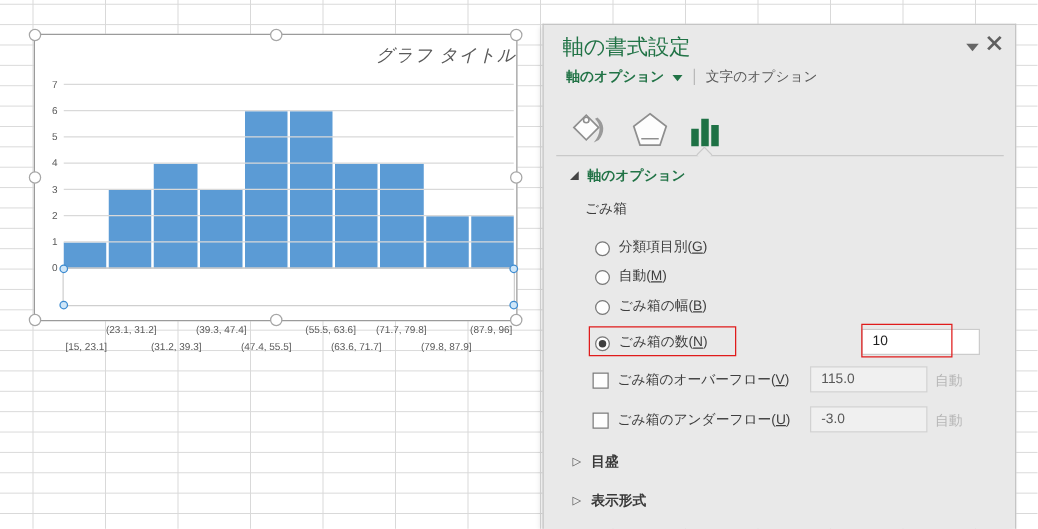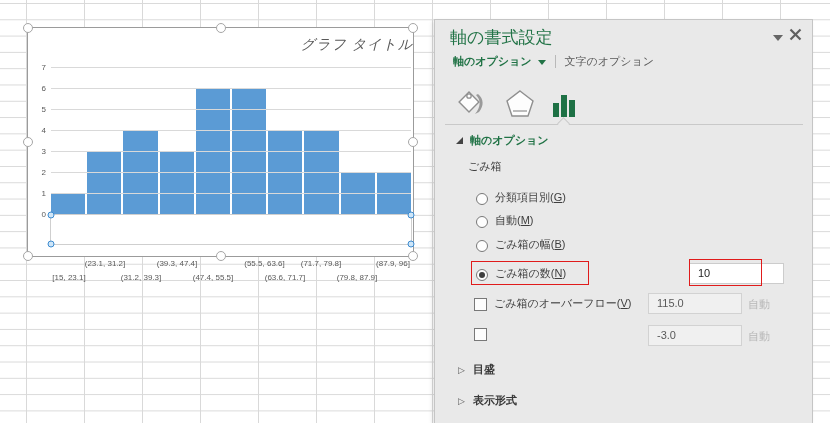--- a/index.html
+++ b/index.html
@@ -225,20 +225,21 @@
 
   <div class="opt-row" style="left:39px; top:276px;">
     <span class="checkbox"></span>
     <span class="lbl"><span>ごみ箱のオーバーフロー(</span><span class="u">V</span><span>)</span></span>
   </div>
   <div class="valbox disabled" style="left:213px; top:273px; width:94px;">115.0</div>
   <div class="auto-lbl" style="left:313px; top:277px;">自動</div>
 
   <div class="opt-row" style="left:39px; top:308px;">
     <span class="checkbox"></span>
+    <span class="lbl"><span>ごみ箱のアンダーフロー(</span><span class="u">U</span><span>)</span></span>
   </div>
   <div class="valbox disabled" style="left:213px; top:305px; width:94px;">-3.0</div>
   <div class="auto-lbl" style="left:313px; top:309px;">自動</div>
 
   <div class="collapse-row" style="top:342px;">
     <span class="tri-col">▷</span>
     <span>目盛</span>
   </div>
   <div class="collapse-row" style="top:373px;">
     <span class="tri-col">▷</span>

